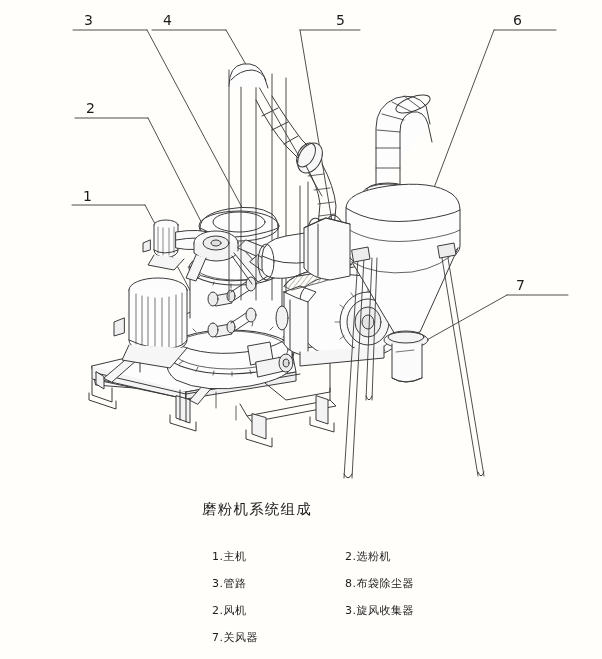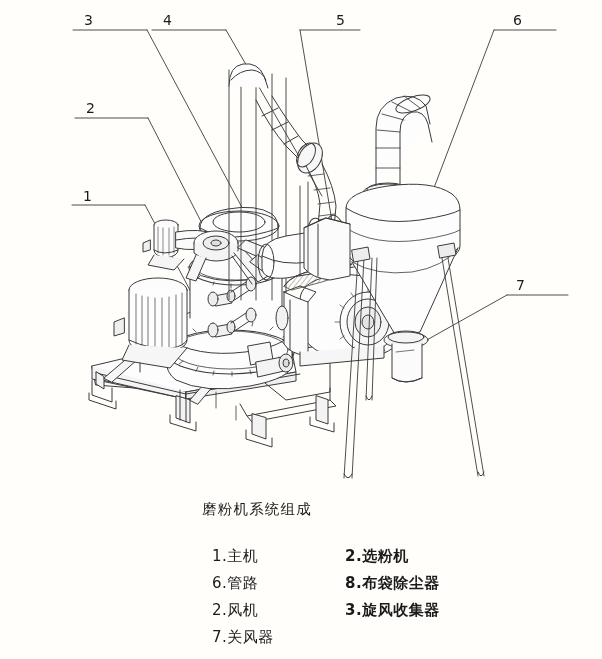--- a/index.html
+++ b/index.html
@@ -40,27 +40,27 @@
     font-family: "DejaVu Sans", "Liberation Sans", sans-serif;
   }
   .legend {
     position: absolute;
     left: 0;
     top: 543px;
     width: 602px;
   }
   .legend-col {
     position: absolute;
-    font-size: 15px;
+    font-size: 11px;
     color: #1b1b1b;
     line-height: 27px;
     letter-spacing: 0.5px;
   }
   .legend-col-left { left: 212px; top: 0; }
-  .legend-col-right { left: 345px; top: 0; font-weight: bold; }
+  .legend-col-right { left: 345px; top: 0; }
   .legend-item { white-space: nowrap; }
   .lbl {
     position: absolute;
     font-size: 14px;
     color: #1b1b1b;
     font-family: "DejaVu Sans", "Liberation Sans", sans-serif;
   }
 </style>
 </head>
 <body>
@@ -422,21 +422,21 @@
   <div class="lbl" style="left:513px; top:12px;">6</div>
   <div class="lbl" style="left:516px; top:277px;">7</div>
 
   <div class="caption-block">
     <div class="diagram-title">磨粉机系统组成</div>
   </div>
 
   <div class="legend">
     <div class="legend-col legend-col-left">
       <div class="legend-item">1.主机</div>
-      <div class="legend-item">6.管路</div>
+      <div class="legend-item">3.管路</div>
       <div class="legend-item">2.风机</div>
       <div class="legend-item">7.关风器</div>
     </div>
     <div class="legend-col legend-col-right">
       <div class="legend-item">2.选粉机</div>
       <div class="legend-item">8.布袋除尘器</div>
       <div class="legend-item">3.旋风收集器</div>
     </div>
   </div>
 

